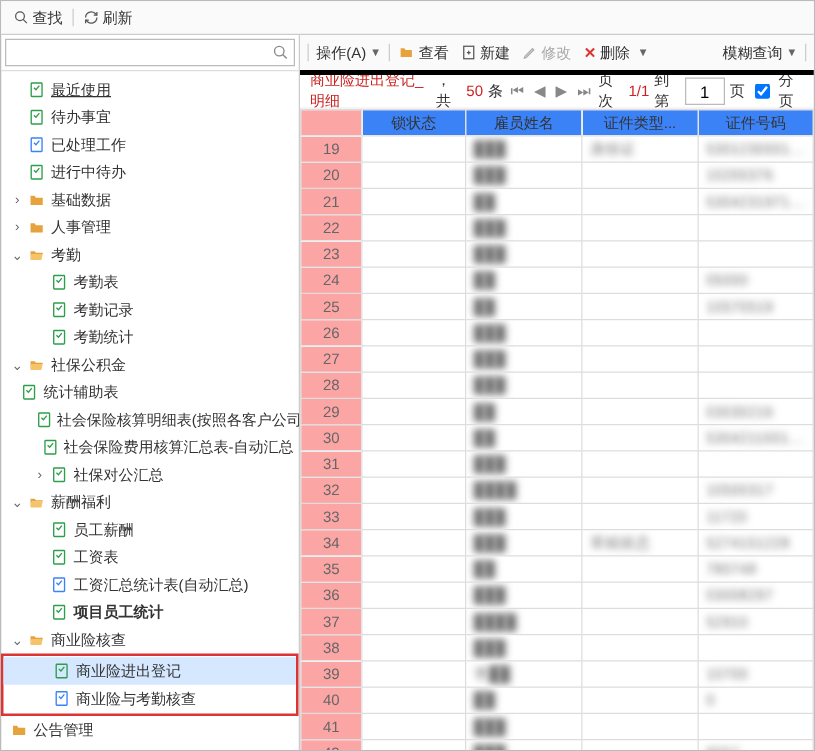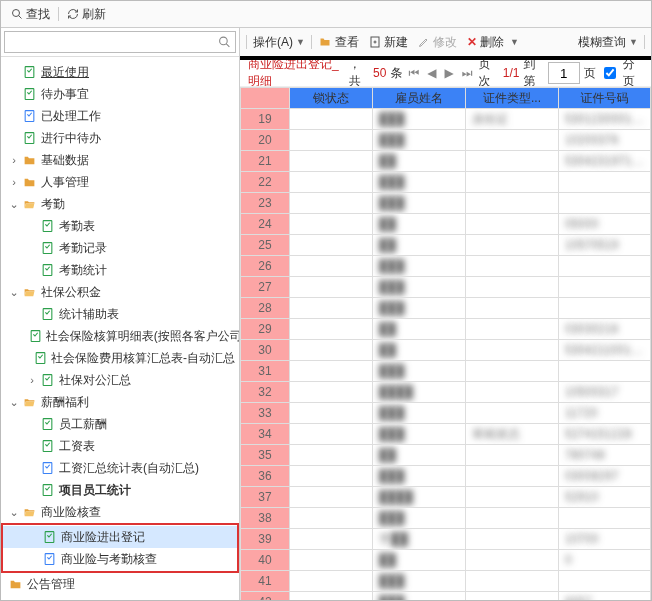--- a/index.html
+++ b/index.html
@@ -185,21 +185,21 @@
           <div class="tree-item" style="padding-left: 6px;">
             <span class="tw">⌄</span>
             <span class="ticon folder-open">
               <svg width="15" height="13" viewBox="0 0 24 24" fill="#e6a23c">
                 <path d="M3 6h6l2 2h10v2H5l-2 9z"></path>
                 <path d="M5 10h16l-2 9H3z" fill="#f5c469"></path>
               </svg>
             </span>
             <span>社保公积金</span>
           </div>
-          <div class="tree-item" style="padding-left: 24px;">
+          <div class="tree-item" style="">
             <span class="tw empty">·</span>
             <span class="ticon doc">
               <svg width="13" height="14" viewBox="0 0 24 24" fill="none" stroke="#2c9f4b" stroke-width="2">
                 <rect x="4" y="2" width="16" height="20" rx="1"></rect>
                 <path d="M8 9l3 3 5-6" stroke="#2c9f4b"></path>
               </svg>
             </span>
             <span>统计辅助表</span>
           </div>
           <div class="tree-item" style="padding-left: 24px;">

